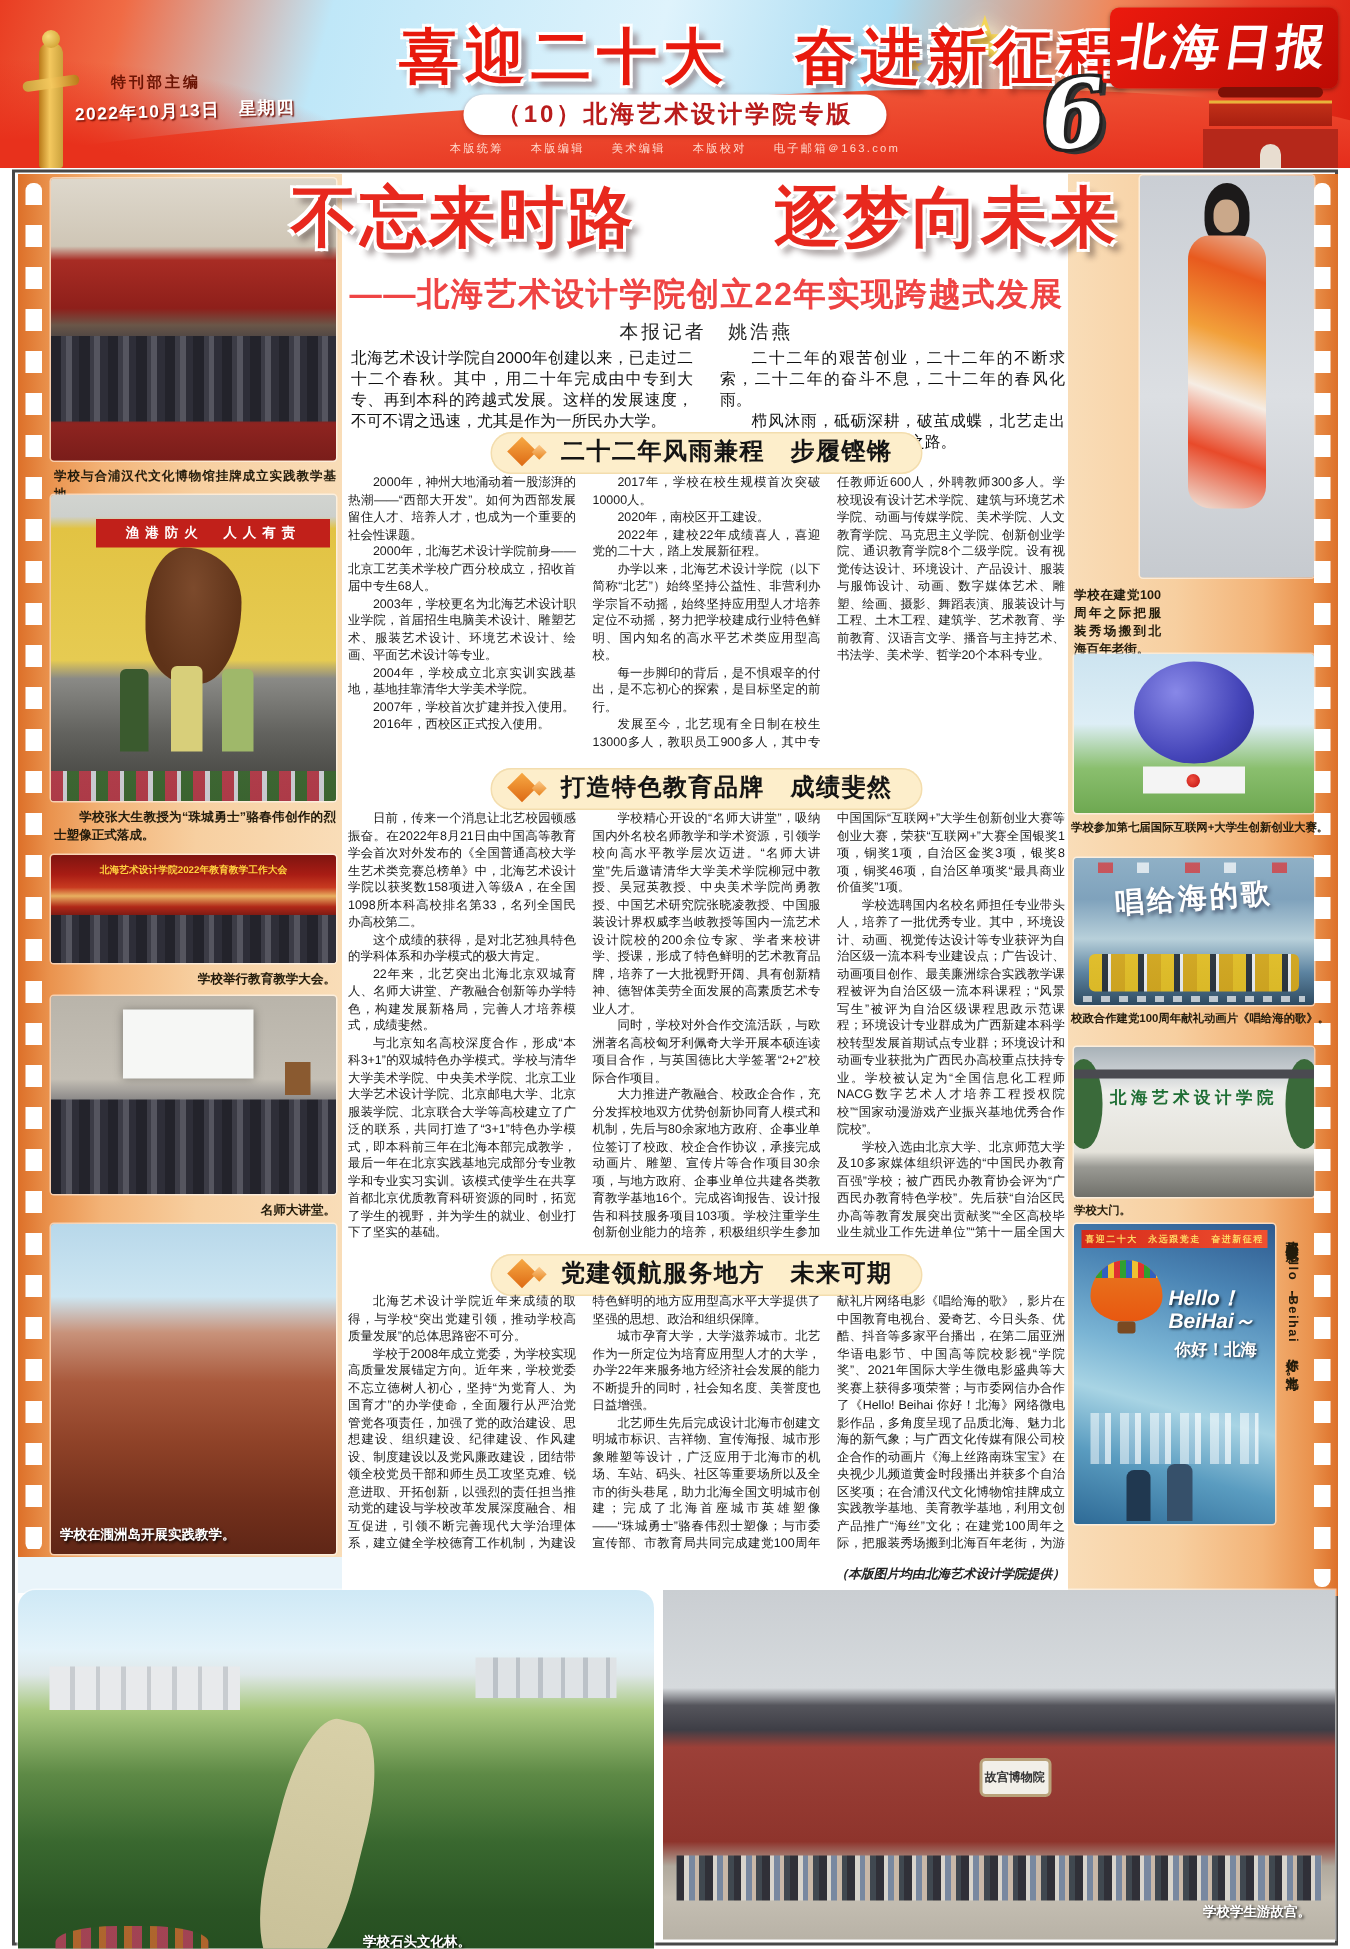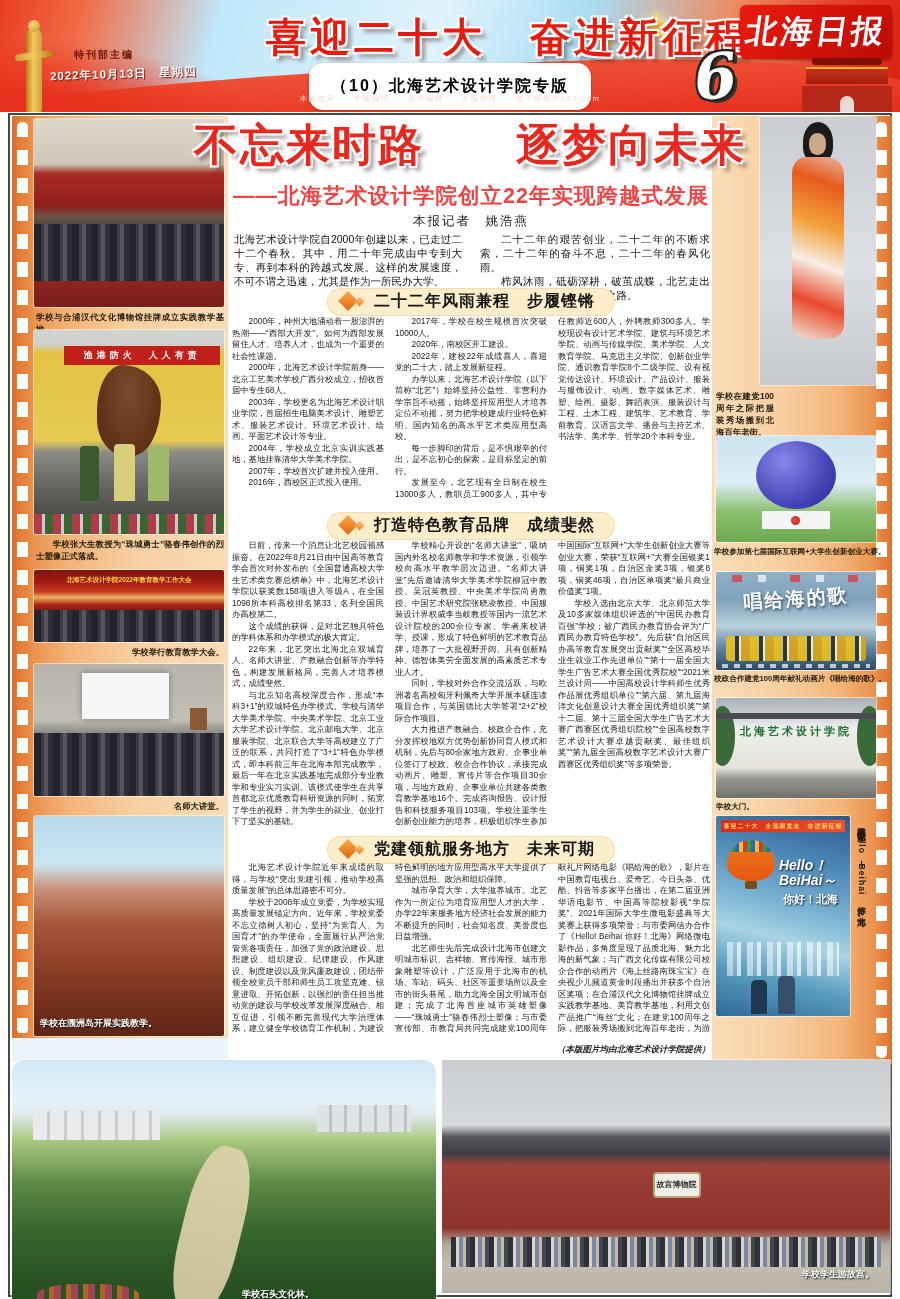--- a/index.html
+++ b/index.html
@@ -24,22 +24,22 @@
     background:linear-gradient(90deg,#caa13c,#f4c85e,#b97a18); border-radius:4px; transform:rotate(-8deg); }
   #huabiao:after { content:""; position:absolute; left:2px; top:-8px; width:12px; height:12px;
     border-radius:50%; background:radial-gradient(circle at 35% 35%,#f8dc7a,#c89422); }
   #special-editor { left:74px; top:48px; font-size:10px; font-weight:bold; color:#6b1404; letter-spacing:2px; }
   #date-line { left:50px; top:66px; width:180px; font-size:11.5px; font-weight:bold; color:#fff;
     text-shadow:1px 1px 1px #7a1004; transform:rotate(-2deg); letter-spacing:1px; }
   #slogan { left:150px; top:10px; width:600px; text-align:right; font-size:40px; font-weight:bold;
     color:#e8190d; letter-spacing:4px;
     text-shadow:-2px -2px 0 #fff,2px -2px 0 #fff,-2px 2px 0 #fff,2px 2px 0 #fff,5px 5px 4px rgba(60,0,0,.45); }
   #edition-wrap { left:150px; top:63px; width:600px; text-align:center; }
-  #edition-pill { display:inline-block; background:#fff; border-radius:14px; padding:13px 22px;
-    font-size:16px; font-weight:bold; color:#000000; letter-spacing:2px; box-shadow:0 1px 3px rgba(120,10,0,.4);text-align:right; }
+  #edition-pill { display:inline-block; background:#fff; border-radius:14px; padding:3px 22px;
+    font-size:16px; font-weight:bold; color:#b91c1c; letter-spacing:2px; box-shadow:0 1px 3px rgba(120,10,0,.4);text-align:right; }
   #credits { left:150px; top:94px; width:600px; text-align:center; font-size:7.5px;
     color:#ffd9cc; letter-spacing:1.5px; }
   #masthead { left:740px; top:5px; width:152px; height:54px;
     background:linear-gradient(135deg,#ec1a0e,#bc0b04); border-radius:6px;
     display:flex; align-items:center; justify-content:center; box-shadow:0 1px 3px rgba(0,0,0,.4); }
   #masthead span { color:#fff; font-family:"DejaVu Serif", serif; font-weight:bold;
     font-size:32px; letter-spacing:3px; transform:skewX(-8deg); }
   #page-num { left:694px; top:40px; font-size:62px; font-weight:bold; font-style:italic;
     color:#fff; font-family:"DejaVu Serif", serif; transform:rotate(-6deg);
     text-shadow:-2px -2px 0 #222,2px -2px 0 #222,-2px 2px 0 #222,2px 2px 0 #222,4px 4px 0 #333; }
@@ -385,20 +385,21 @@
     </span>
 </div>
 <div id="sec2-text" class="cols3">
     <p>日前，传来一个消息让北艺校园顿感振奋。在2022年8月21日由中国高等教育学会首次对外发布的《全国普通高校大学生艺术类竞赛总榜单》中，北海艺术设计学院以获奖数158项进入等级A，在全国1098所本科高校排名第33，名列全国民办高校第二。</p>
     <p>这个成绩的获得，是对北艺独具特色的学科体系和办学模式的极大肯定。</p>
     <p>22年来，北艺突出北海北京双城育人、名师大讲堂、产教融合创新等办学特色，构建发展新格局，完善人才培养模式，成绩斐然。</p>
     <p>与北京知名高校深度合作，形成“本科3+1”的双城特色办学模式。学校与清华大学美术学院、中央美术学院、北京工业大学艺术设计学院、北京邮电大学、北京服装学院、北京联合大学等高校建立了广泛的联系，共同打造了“3+1”特色办学模式，即本科前三年在北海本部完成教学，最后一年在北京实践基地完成部分专业教学和专业实习实训。该模式使学生在共享首都北京优质教育科研资源的同时，拓宽了学生的视野，并为学生的就业、创业打下了坚实的基础。</p>
     <p>学校精心开设的“名师大讲堂”，吸纳国内外名校名师教学和学术资源，引领学校向高水平教学层次迈进。“名师大讲堂”先后邀请清华大学美术学院柳冠中教授、吴冠英教授、中央美术学院尚勇教授、中国艺术研究院张晓凌教授、中国服装设计界权威李当岐教授等国内一流艺术设计院校的200余位专家、学者来校讲学、授课，形成了特色鲜明的艺术教育品牌，培养了一大批视野开阔、具有创新精神、德智体美劳全面发展的高素质艺术专业人才。</p>
     <p>同时，学校对外合作交流活跃，与欧洲著名高校匈牙利佩奇大学开展本硕连读项目合作，与英国德比大学签署“2+2”校际合作项目。</p>
     <p>大力推进产教融合、校政企合作，充分发挥校地双方优势创新协同育人模式和机制，先后与80余家地方政府、企事业单位签订了校政、校企合作协议，承接完成动画片、雕塑、宣传片等合作项目30余项，与地方政府、企事业单位共建各类教育教学基地16个。完成咨询报告、设计报告和科技服务项目103项。学校注重学生创新创业能力的培养，积极组织学生参加中国国际“互联网+”大学生创新创业大赛等创业大赛，荣获“互联网+”大赛全国银奖1项，铜奖1项，自治区金奖3项，银奖8项，铜奖46项，自治区单项奖“最具商业价值奖”1项。</p>
+    <p>学校选聘国内名校名师担任专业带头人，培养了一批优秀专业。其中，环境设计、动画、视觉传达设计等专业获评为自治区级一流本科专业建设点；广告设计、动画项目创作、最美廉洲综合实践教学课程被评为自治区级一流本科课程；“风景写生”被评为自治区级课程思政示范课程；环境设计专业群成为广西新建本科学校转型发展首期试点专业群；环境设计和动画专业获批为广西民办高校重点扶持专业。学校被认定为“全国信息化工程师　NACG数字艺术人才培养工程授权院校”“国家动漫游戏产业振兴基地优秀合作院校”。</p>
     <p>学校入选由北京大学、北京师范大学及10多家媒体组织评选的“中国民办教育百强”学校；被广西民办教育协会评为“广西民办教育特色学校”。先后获“自治区民办高等教育发展突出贡献奖”“全区高校毕业生就业工作先进单位”“第十一届全国大学生广告艺术大赛全国优秀院校”“2021米兰设计周——中国高校设计学科师生优秀作品展优秀组织单位”“第六届、第九届海洋文化创意设计大赛全国优秀组织奖”“第十二届、第十三届全国大学生广告艺术大赛广西赛区优秀组织院校”“全国高校数字艺术设计大赛卓越贡献奖、最佳组织奖”“第九届全国高校数字艺术设计大赛广西赛区优秀组织奖”等多项荣誉。</p>
   </div>
 
 <div id="sec3-bar" class="sec-bar">
   <span class="sec-pill">
       <span class="sec-icon"></span>
       <span>党建领航服务地方　未来可期</span>
     </span>
 </div>
 <div id="sec3-text" class="cols3">

